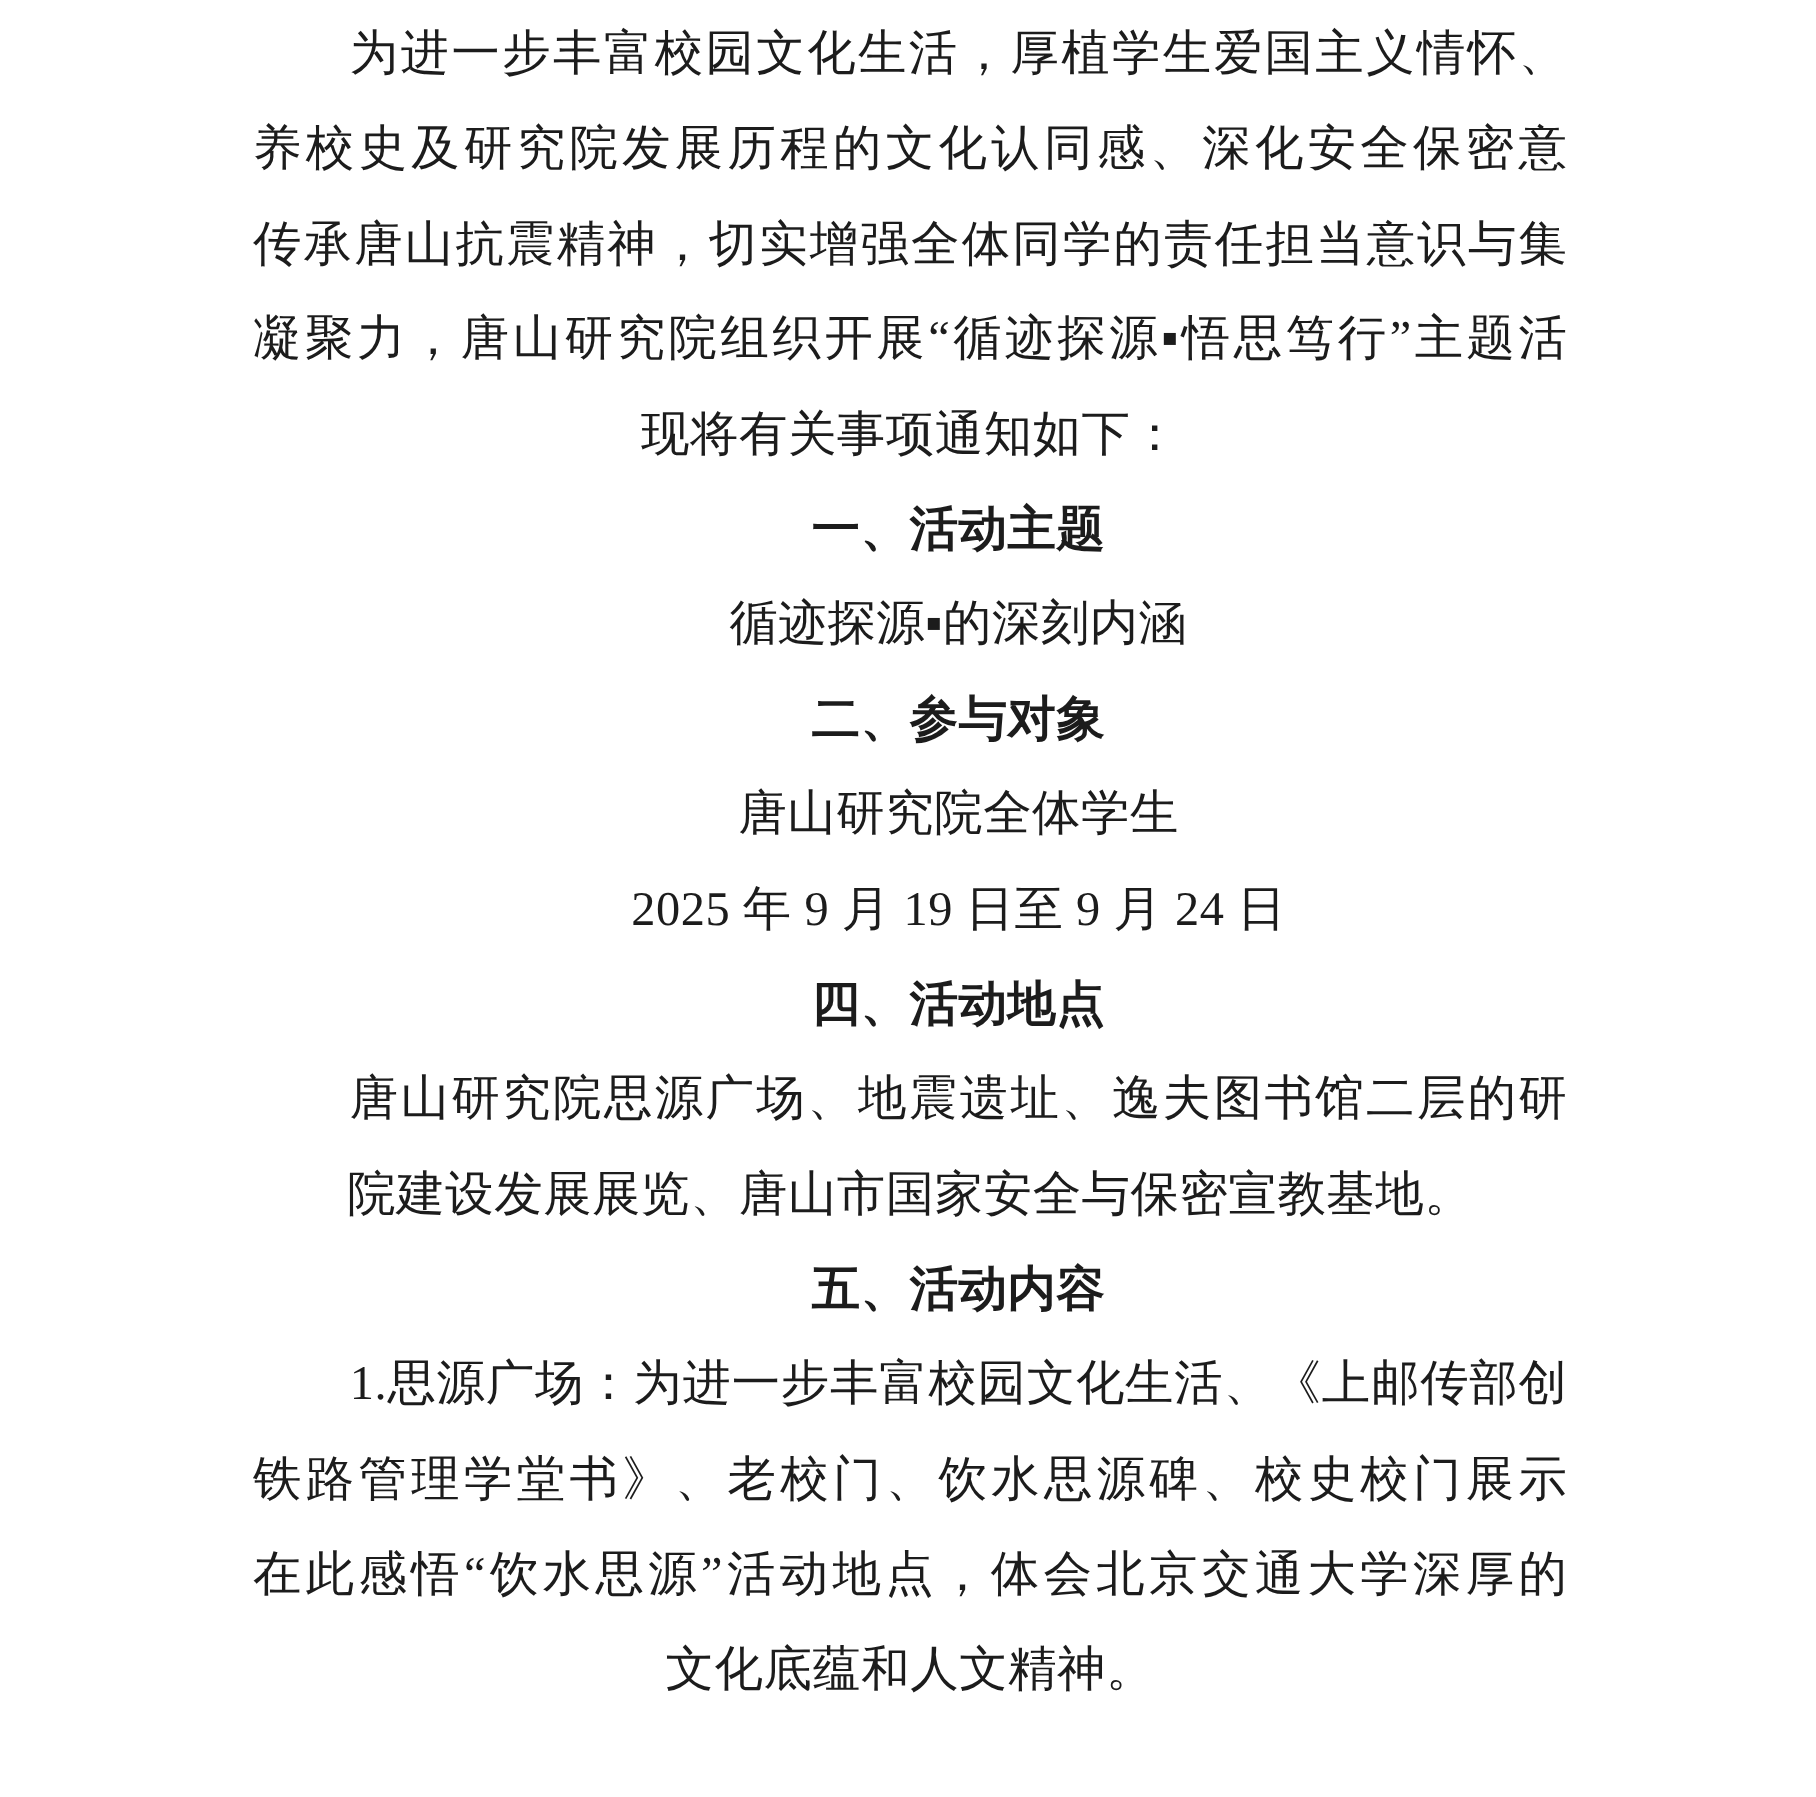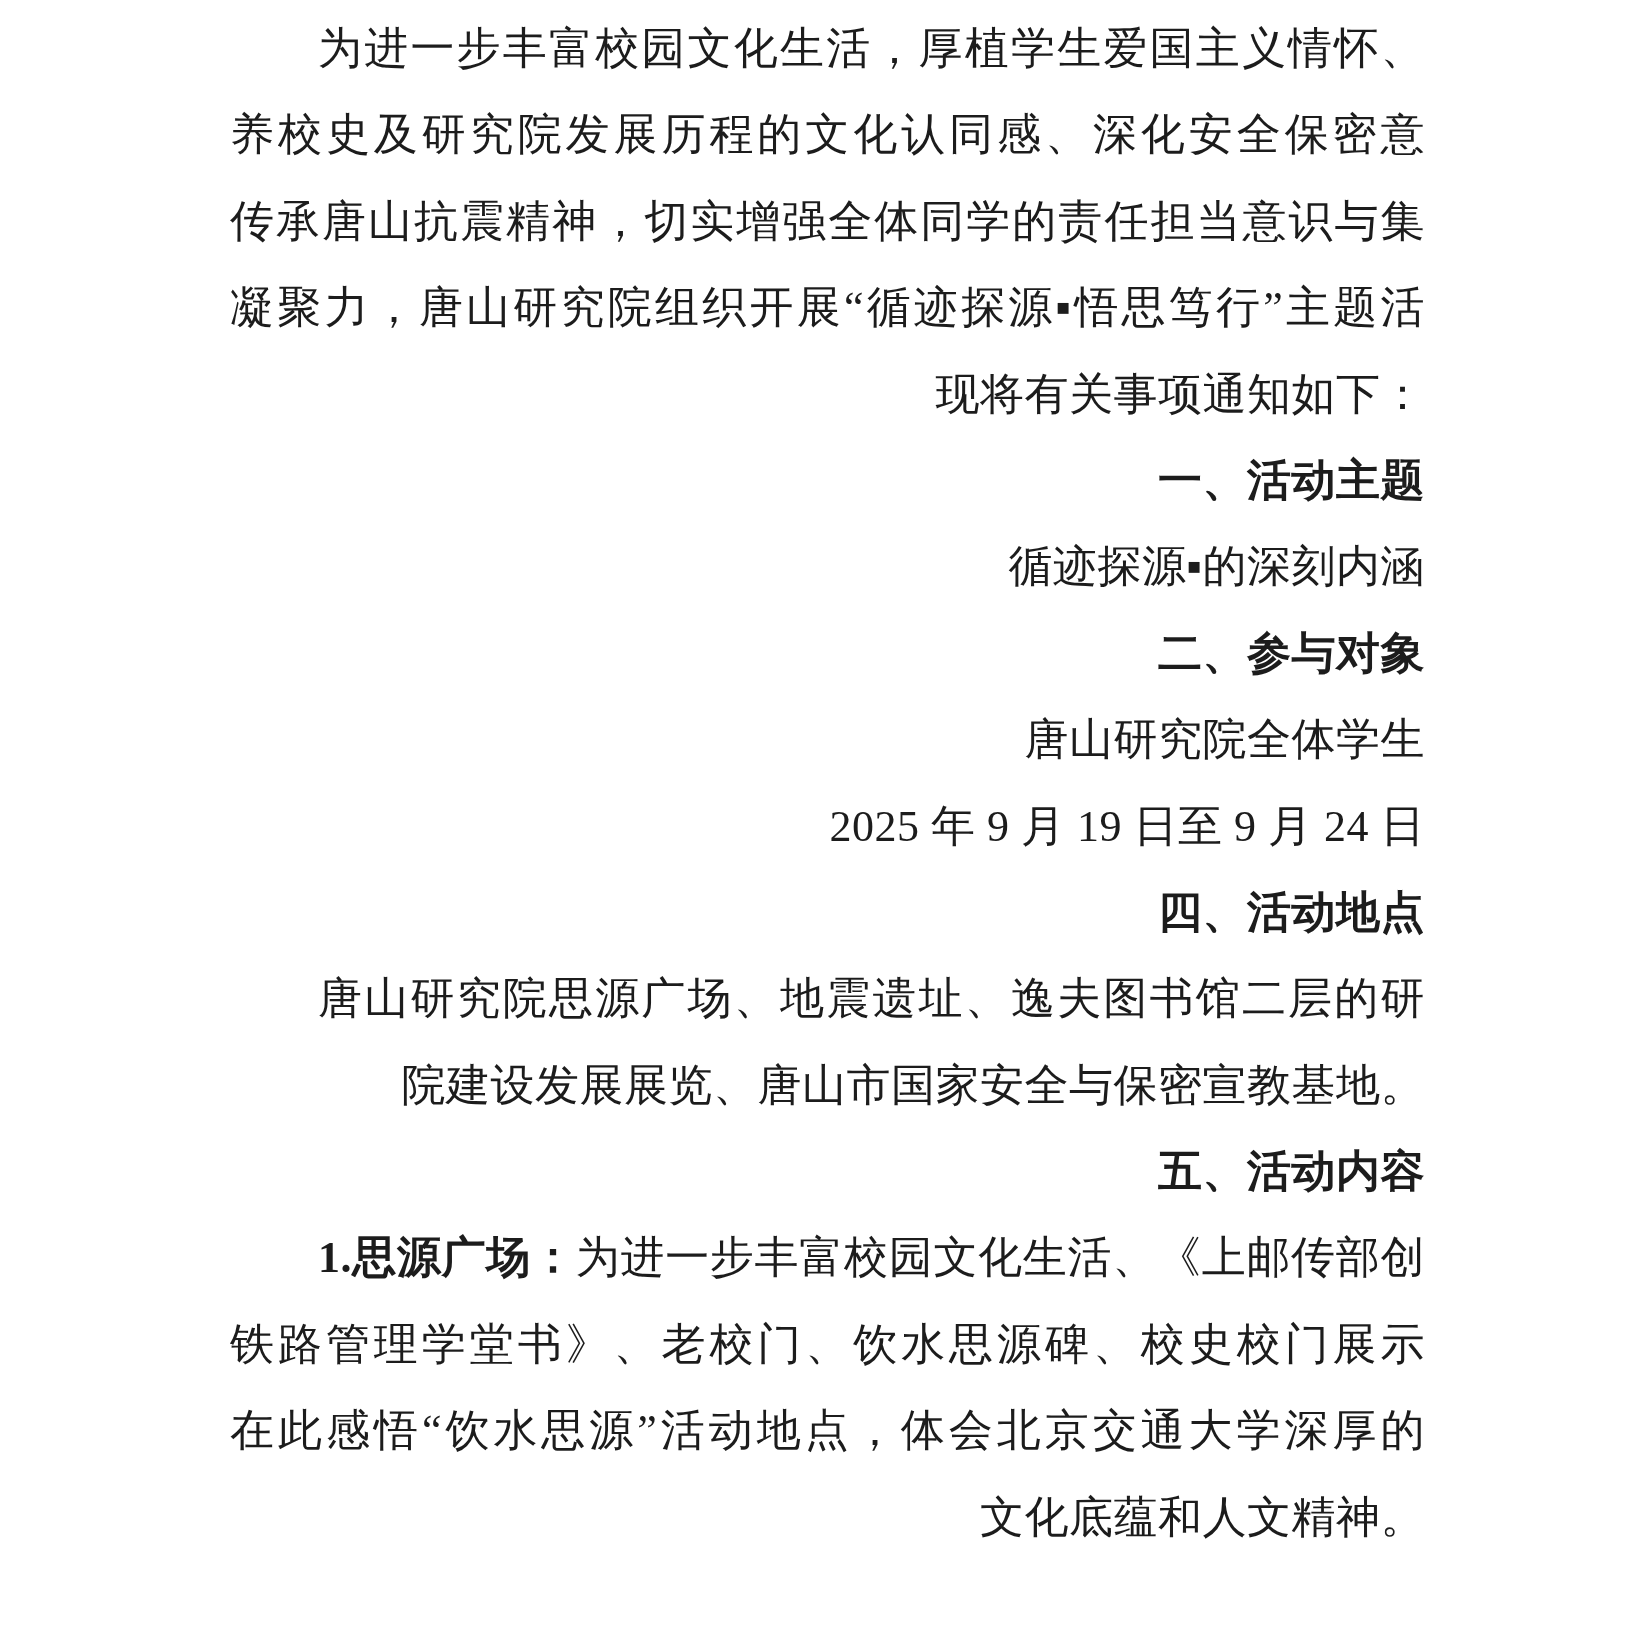--- a/index.html
+++ b/index.html
@@ -21,26 +21,26 @@
     padding: 6px 226px 0 230px;
     background: #ffffff;
   }
   .ln {
     height: 86.4px;
     line-height: 86.4px;
     font-size: 44px;
     letter-spacing: 0.5px;
     white-space: nowrap;
     overflow: hidden;
-    text-align: right;
+    text-align: center;
   }
   .ind { text-indent: 88px; }
   .jf  { text-align: justify; text-align-last: justify; text-justify: distribute; white-space: normal; }
   .hd  { font-weight: 700; }
-  .blabel { font-weight: 700; }
+  .blabel { font-weight: 400; }
 </style>
 </head>
 <body>
 
 <div class="page">
 
   <div class="ln ind jf">为进一步丰富校园文化生活，厚植学生爱国主义情怀、培</div>
   <div class="ln jf">养校史及研究院发展历程的文化认同感、深化安全保密意识、</div>
   <div class="ln jf">传承唐山抗震精神，切实增强全体同学的责任担当意识与集体</div>
   <div class="ln jf">凝聚力，唐山研究院组织开展“循迹探源▪悟思笃行”主题活动。</div>

